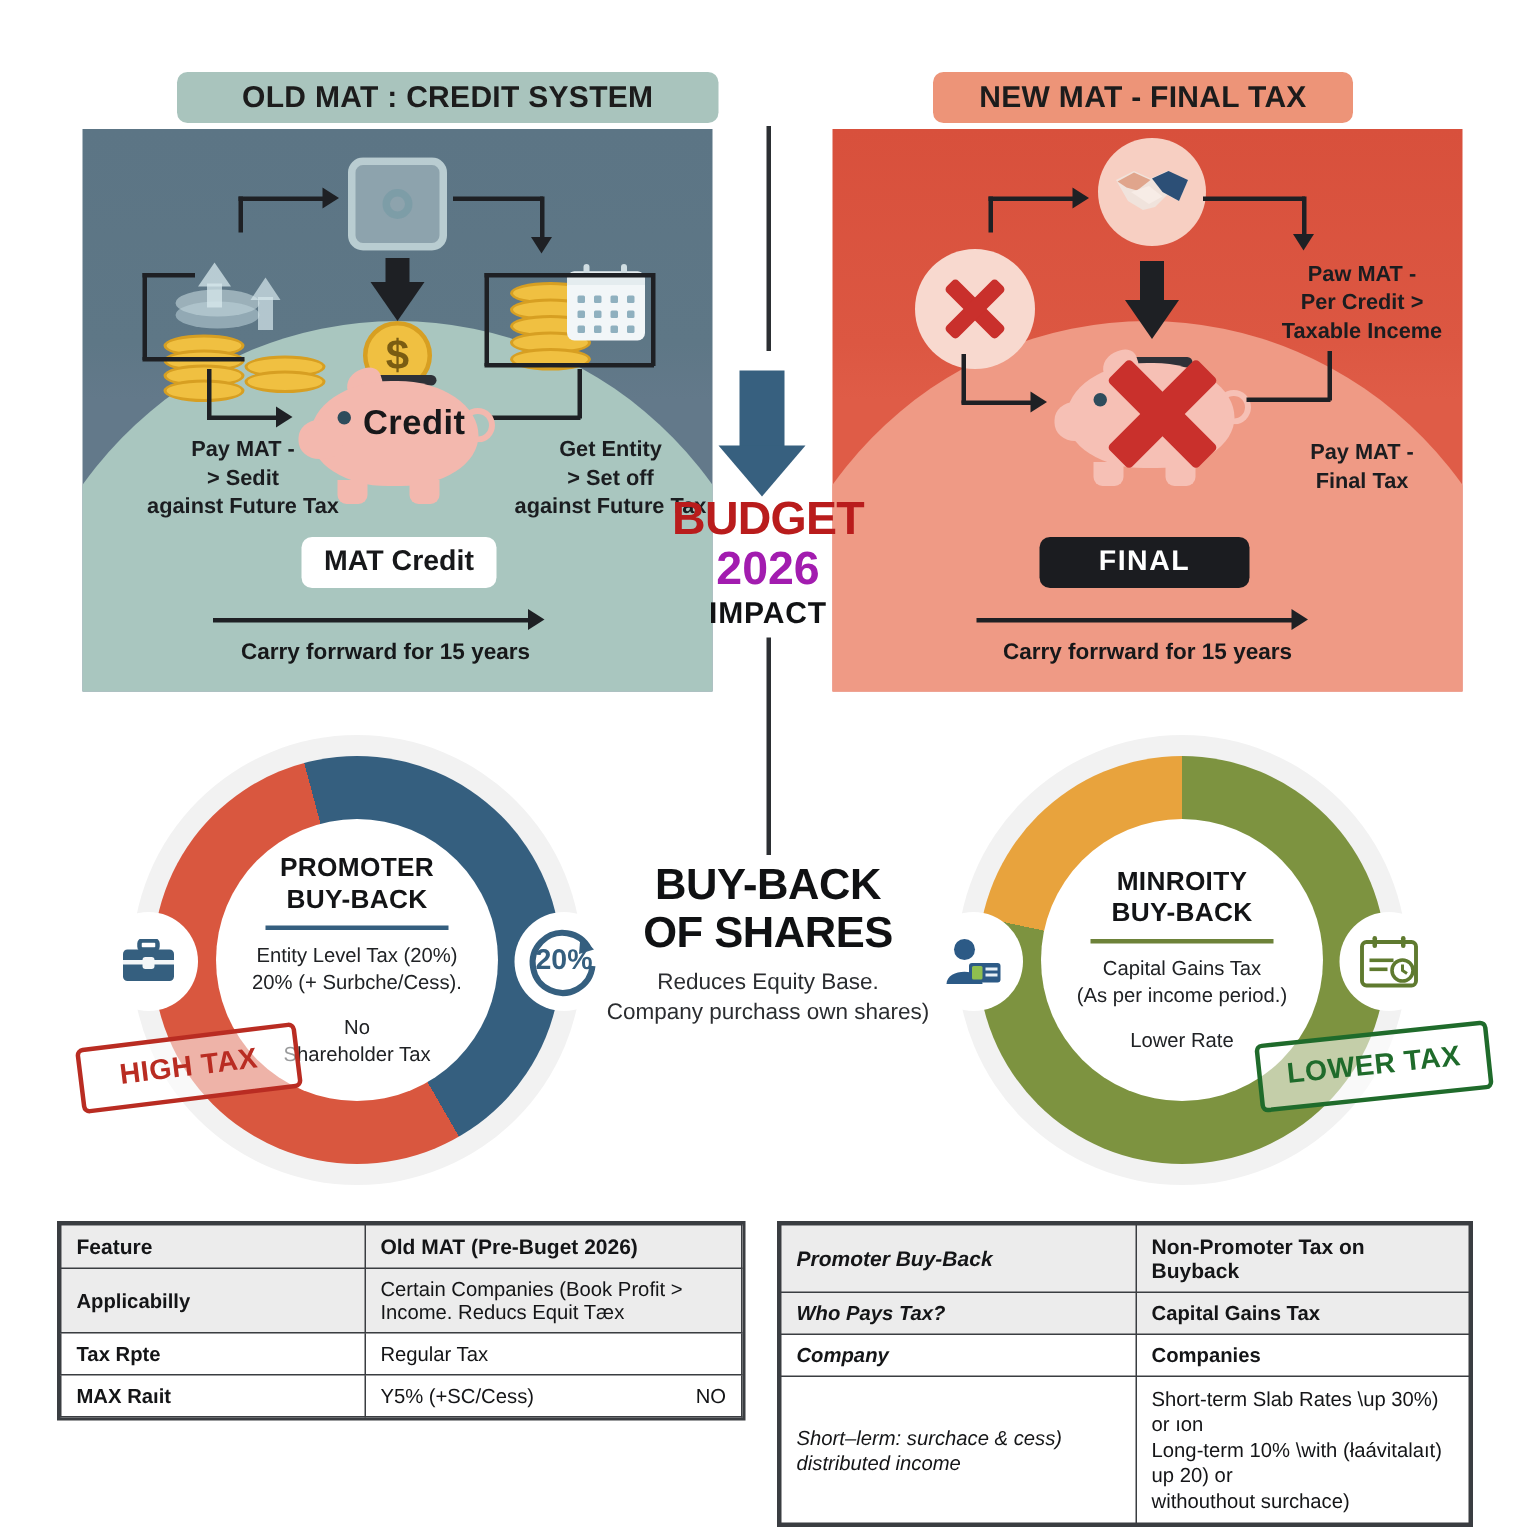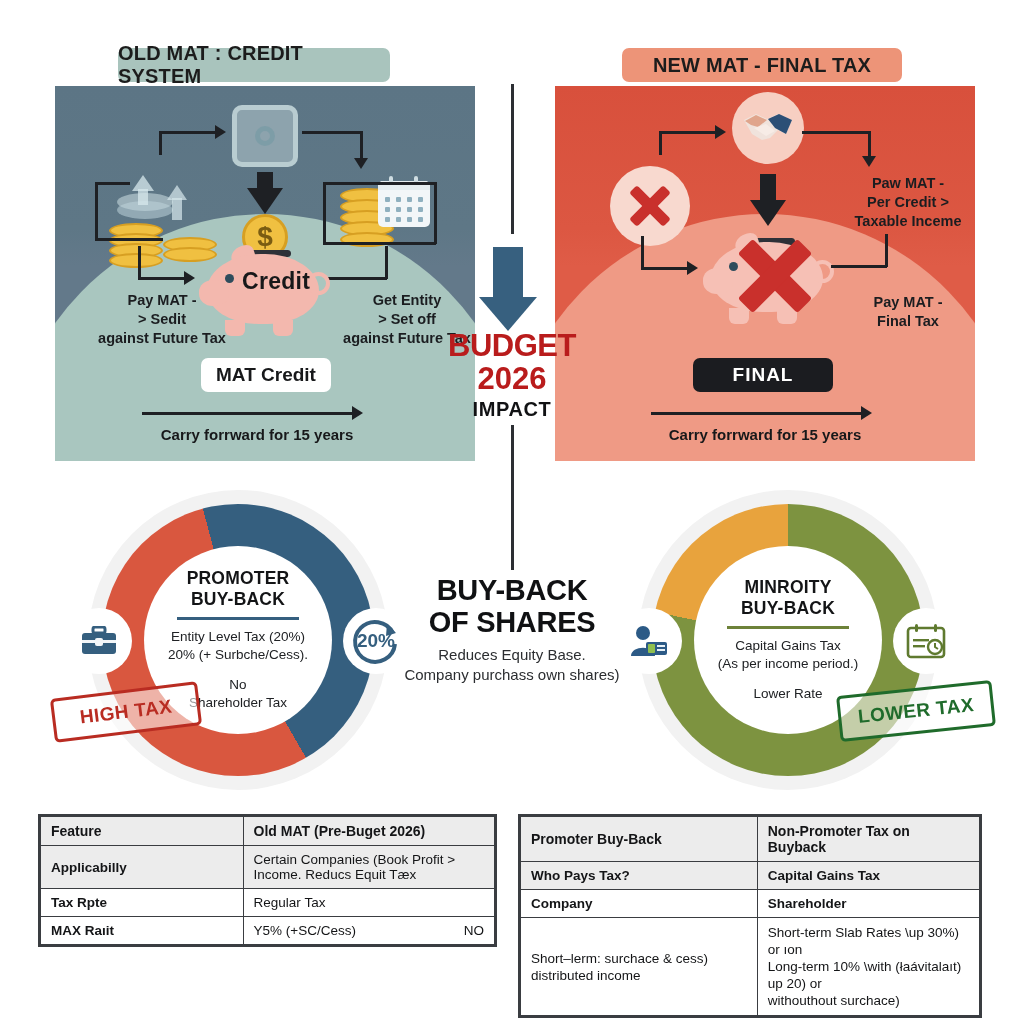--- a/index.html
+++ b/index.html
@@ -12,21 +12,21 @@
   }
   .stage{position:absolute;left:0;top:0;width:1024px;height:1024px;}
 
   
   .hdr{
     position:absolute;height:34px;border-radius:7px;
     display:flex;align-items:center;justify-content:center;
     font-weight:bold;font-size:20px;letter-spacing:.2px;
     color:#1c1c1c;text-transform:uppercase;
   }
-  #hdr-left{left:118px;top:48px;width:272px;background:#a9c4bd;}
+  #hdr-left{left:118px;top:48px;width:361px;background:#a9c4bd;}
   #hdr-right{left:622px;top:48px;width:280px;background:#ed9478;}
 
   
   .panel{position:absolute;top:86px;height:375px;overflow:hidden;}
   #panel-left{left:55px;width:420px;background:linear-gradient(180deg,#5c7585 0%,#5e7786 38%,#63798a 48%, #63798a 100%);}
   #panel-right{left:555px;width:420px;background:linear-gradient(180deg,#d8503c 0%,#dc5742 38%,#df5c47 48%,#df5c47 100%);}
   .dome{
     position:absolute;left:-12%;top:128px;width:124%;height:430px;
     border-radius:50% 50% 0 0 / 62% 62% 0 0;
   }
@@ -105,21 +105,21 @@
   .xcircle{position:absolute;border-radius:50%;background:#f8d9cf;}
 
   
   .divider{position:absolute;left:511px;width:2.5px;background:#2c2f33;}
   #budget-arrow{position:absolute;left:479px;top:247px;}
   #budget-arrow .stem{position:absolute;left:14px;top:0;width:30px;height:52px;background:#37607f;}
   #budget-arrow .head{position:absolute;left:0;top:50px;width:0;height:0;
      border-left:29px solid transparent;border-right:29px solid transparent;border-top:34px solid #37607f;}
   #budget-title{position:absolute;left:432px;top:330px;width:160px;text-align:center;}
   #budget-title .l1{font-size:31px;font-weight:bold;color:#b91c1c;letter-spacing:-.5px;line-height:32px;}
-  #budget-title .l2{font-size:31px;font-weight:bold;color:#b91c1c;line-height:34px;}
+  #budget-title .l2{font-size:31px;font-weight:bold;color:#a21caf;line-height:34px;}
   #budget-title .l3{font-size:20px;font-weight:bold;color:#111214;letter-spacing:.6px;line-height:26px;}
 
   #buyback-title{position:absolute;left:398px;top:575px;width:228px;text-align:center;}
   #buyback-title .b1{font-size:29px;font-weight:bold;color:#101113;line-height:31px;letter-spacing:-.3px;}
   #buyback-title .b2{font-size:29px;font-weight:bold;color:#101113;line-height:33px;letter-spacing:-.3px;}
   #buyback-title .sub{font-size:15px;color:#2b2d30;line-height:20px;margin-top:6px;}
 
   
   .donut-wrap{position:absolute;width:300px;height:300px;}
   #donut-left{left:88px;top:490px;}
@@ -145,21 +145,21 @@
 
   
   .tbl{position:absolute;border:2px solid #3a3d41;border-collapse:collapse;background:#fff;}
   #tbl-left{left:38px;top:814px;width:455px;}
   #tbl-right{left:518px;top:814px;width:460px;}
   .tbl table{border-collapse:collapse;width:100%;table-layout:fixed;}
   .tbl td{border:1.5px solid #3a3d41;padding:6px 10px;font-size:13.5px;color:#141517;vertical-align:middle;}
   .tbl tr.hrow td{background:#ececec;font-weight:bold;font-size:14px;}
   .tbl tr.shade td{background:#ececec;}
   .tbl td.k{font-weight:bold;width:40%;}
-  .tbl td.k2{font-weight:bold;width:47%;}
+  .tbl td.k2{font-weight:bold;width:47%;font-style:italic;}
   .tbl .bold{font-weight:bold;}
   .tbl .spread{display:flex;justify-content:space-between;gap:8px;}
   .tiny{font-size:12.8px;line-height:17px;}
 </style>
 </head>
 <body>
 
 <div class="stage">
 
   <div class="hdr" id="hdr-left">OLD MAT : CREDIT SYSTEM</div>
@@ -467,21 +467,21 @@
           <tr class="hrow">
         <td class="k2">Promoter Buy-Back</td>
         <td>Non-Promoter Tax on Buyback</td>
       </tr>
       <tr class="shade">
         <td class="k2">Who Pays Tax?</td>
         <td class="bold">Capital Gains Tax</td>
       </tr>
       <tr>
         <td class="k2">Company</td>
-        <td class="bold">Shareholder</td>
+        <td class="bold">Companies</td>
       </tr>
       <tr>
         <td class="k2 tiny" style="font-weight:normal;">
           <div>Short–lerm: surchace &amp; cess)</div>
           <div>distributed income</div>
         </td>
         <td class="tiny">
           <div>Short-term Slab Rates \up 30%) or ıon</div>
           <div>Long-term 10% \with (łaávitalaıt) up 20) or</div>
           <div>withouthout surchace)</div>

